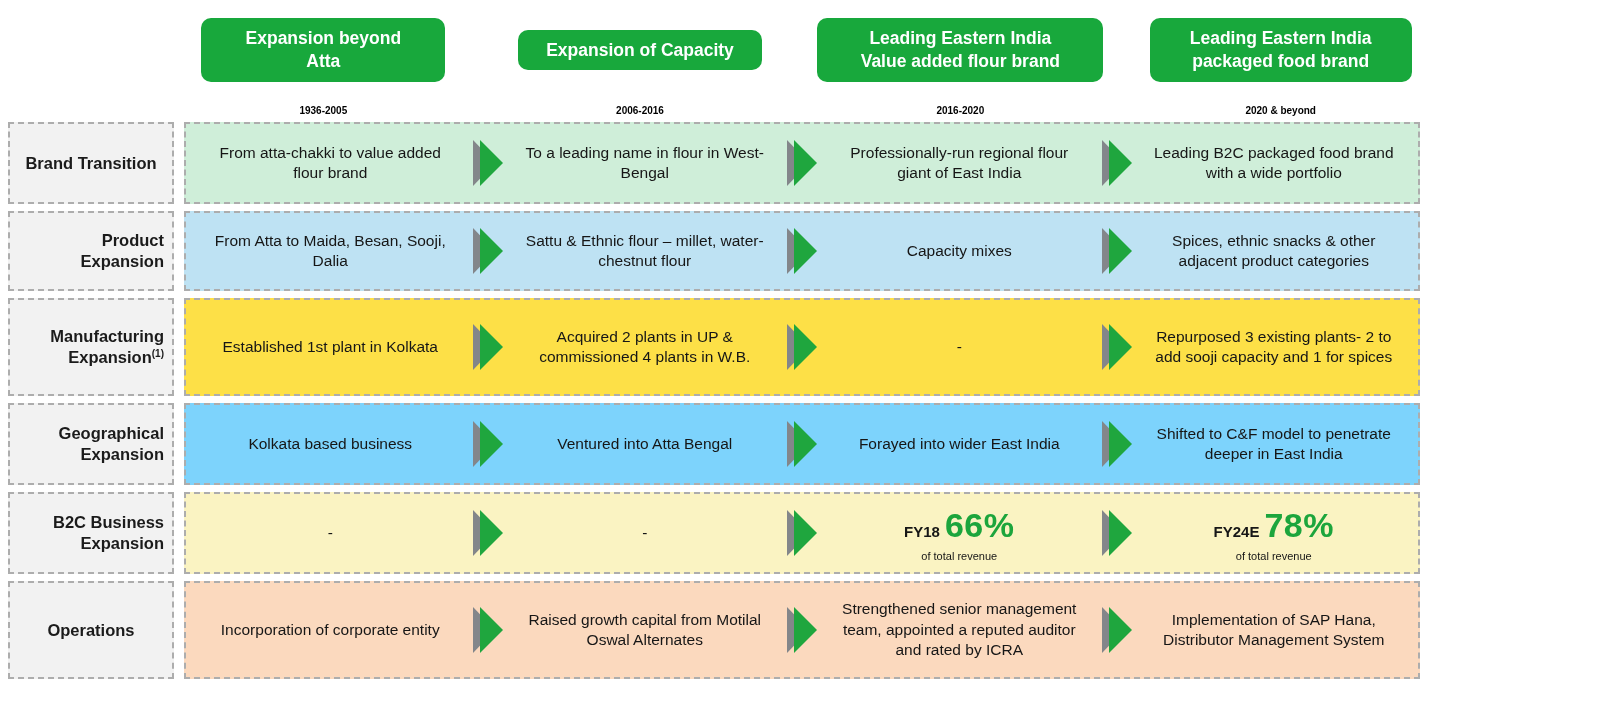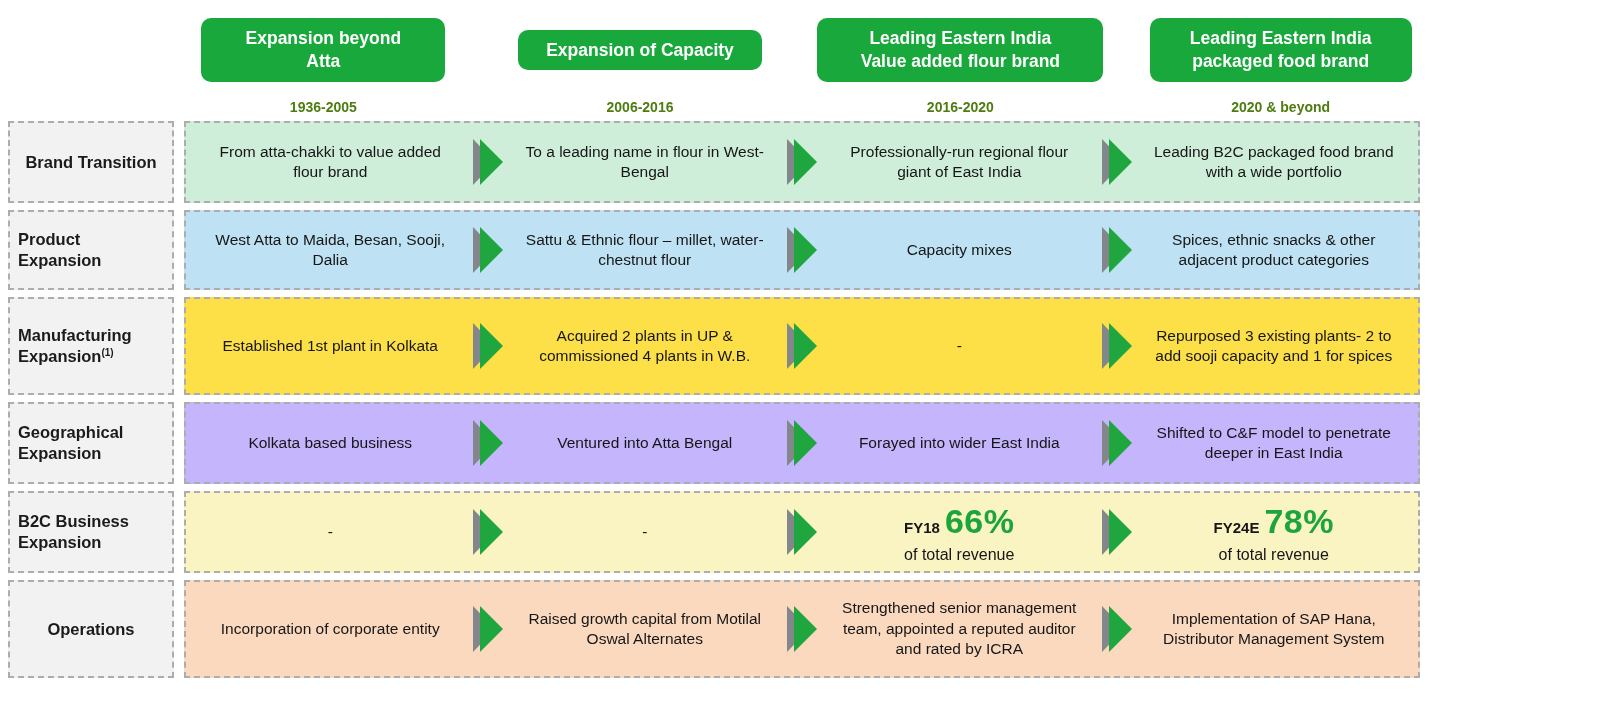--- a/index.html
+++ b/index.html
@@ -30,32 +30,32 @@
     line-height: 1.3;
     text-align: center;
     white-space: pre-line;
     border-radius: 10px;
     padding: 9px 26px;
     min-width: 244px;
   }
   .phase-box-wrap { height: 80px; display: flex; align-items: center; justify-content: center; }
   .header-cell:nth-child(5) .phase-box { min-width: 286px; }
   .header-cell:nth-child(7) .phase-box { min-width: 262px; }
-  .years { margin-top: 9px; font-weight: bold; font-size: 14px; color: #4d7c0f; }
+  .years { margin-top: 15px; font-weight: bold; font-size: 10px; color: #000000; }
 
   
   .trow { display: grid; grid-template-columns: 166px 1fr; column-gap: 10px; margin-bottom: 7px; }
   .trow.h82 { height: 82px; }
   .trow.h80 { height: 80px; }
   .trow.h98 { height: 98px; }
   .label-box {
     border: 2px dashed var(--dash-gray);
     background: #F2F2F2;
     display: flex; align-items: center; justify-content: center;
-    text-align: left;
+    text-align: right;
     font-weight: bold; font-size: 16.5px; line-height: 1.25;
     padding: 4px 8px;
   }
   .label-box sup { font-size: 10px; font-weight: bold; }
   .band {
     border: 2px dashed var(--dash-gray);
     display: flex; align-items: center;
     padding: 0 4px;
   }
   .cell {
@@ -65,21 +65,21 @@
     line-height: 1.32;
     padding: 4px 20px;
     color: #161616;
   }
   .arrow-svg { width: 34px; height: 48px; flex: none; }
 
   
   .stat .stat-line { display: flex; align-items: baseline; justify-content: center; gap: 5px; }
   .stat .fy  { font-size: 15px; font-weight: bold; color: #161616; }
   .stat .pct { font-size: 34px; font-weight: bold; color: var(--pct-green); letter-spacing: 0.5px; }
-  .stat .sub { font-size: 16px; color: #161616; margin-top: 1px; }
+  .stat .sub { font-size: 11px; color: #161616; margin-top: 1px; }
 </style>
 </head>
 <body>
 
 <div class="slide">
 
   <div class="header-row">
     <div class="header-cell">
       <div class="phase-box-wrap">
           <div class="phase-box">Expansion beyond
@@ -134,21 +134,21 @@
         </svg>
       <div class="cell">Leading B2C packaged food brand with a wide portfolio</div>
     </div>
   </div>
 
   <div class="trow h80">
     <div class="label-box">
         <span>Product Expansion</span>
       </div>
     <div class="band" style="background: rgb(190, 226, 243);">
-      <div class="cell">West Atta to Maida, Besan, Sooji, Dalia</div>
+      <div class="cell">From Atta to Maida, Besan, Sooji, Dalia</div>
       <svg class="arrow-svg" viewBox="0 0 34 48">
           <polygon points="2,1 24,24 2,47" fill="#83868A"></polygon>
           <polygon points="9,1 32,24 9,47" fill="#1FA63E"></polygon>
         </svg>
       <div class="cell">Sattu &amp; Ethnic flour – millet, water-chestnut flour</div>
       <svg class="arrow-svg" viewBox="0 0 34 48">
           <polygon points="2,1 24,24 2,47" fill="#83868A"></polygon>
           <polygon points="9,1 32,24 9,47" fill="#1FA63E"></polygon>
         </svg>
       <div class="cell">Capacity mixes</div>
@@ -181,21 +181,21 @@
           <polygon points="9,1 32,24 9,47" fill="#1FA63E"></polygon>
         </svg>
       <div class="cell">Repurposed 3 existing plants- 2 to add sooji capacity and 1 for spices</div>
     </div>
   </div>
 
   <div class="trow h82">
     <div class="label-box">
         <span>Geographical Expansion</span>
       </div>
-    <div class="band" style="background: #c4b5fd;">
+    <div class="band" style="background: #7dd3fc;">
       <div class="cell">Kolkata based business</div>
       <svg class="arrow-svg" viewBox="0 0 34 48">
           <polygon points="2,1 24,24 2,47" fill="#83868A"></polygon>
           <polygon points="9,1 32,24 9,47" fill="#1FA63E"></polygon>
         </svg>
       <div class="cell">Ventured into Atta Bengal</div>
       <svg class="arrow-svg" viewBox="0 0 34 48">
           <polygon points="2,1 24,24 2,47" fill="#83868A"></polygon>
           <polygon points="9,1 32,24 9,47" fill="#1FA63E"></polygon>
         </svg>

